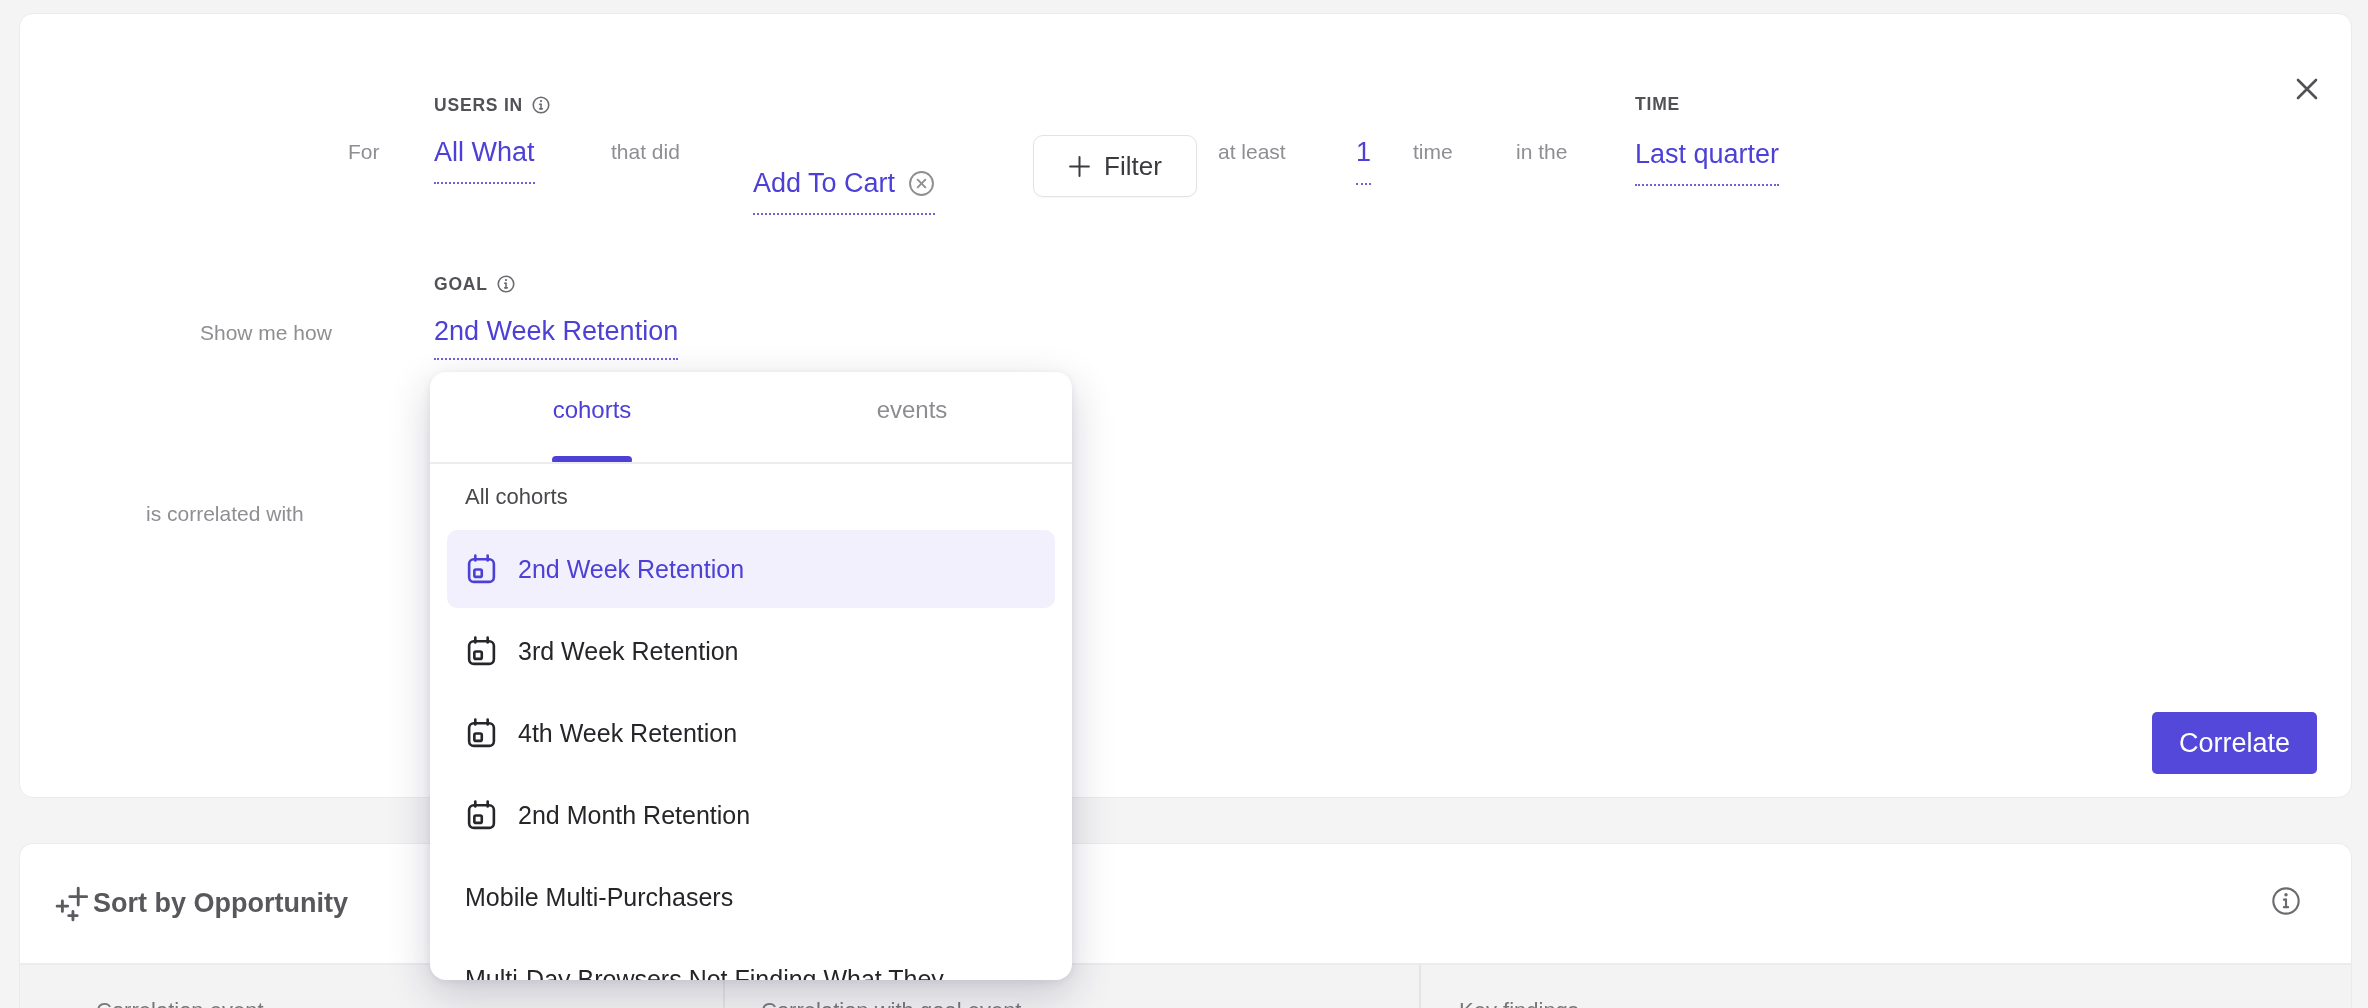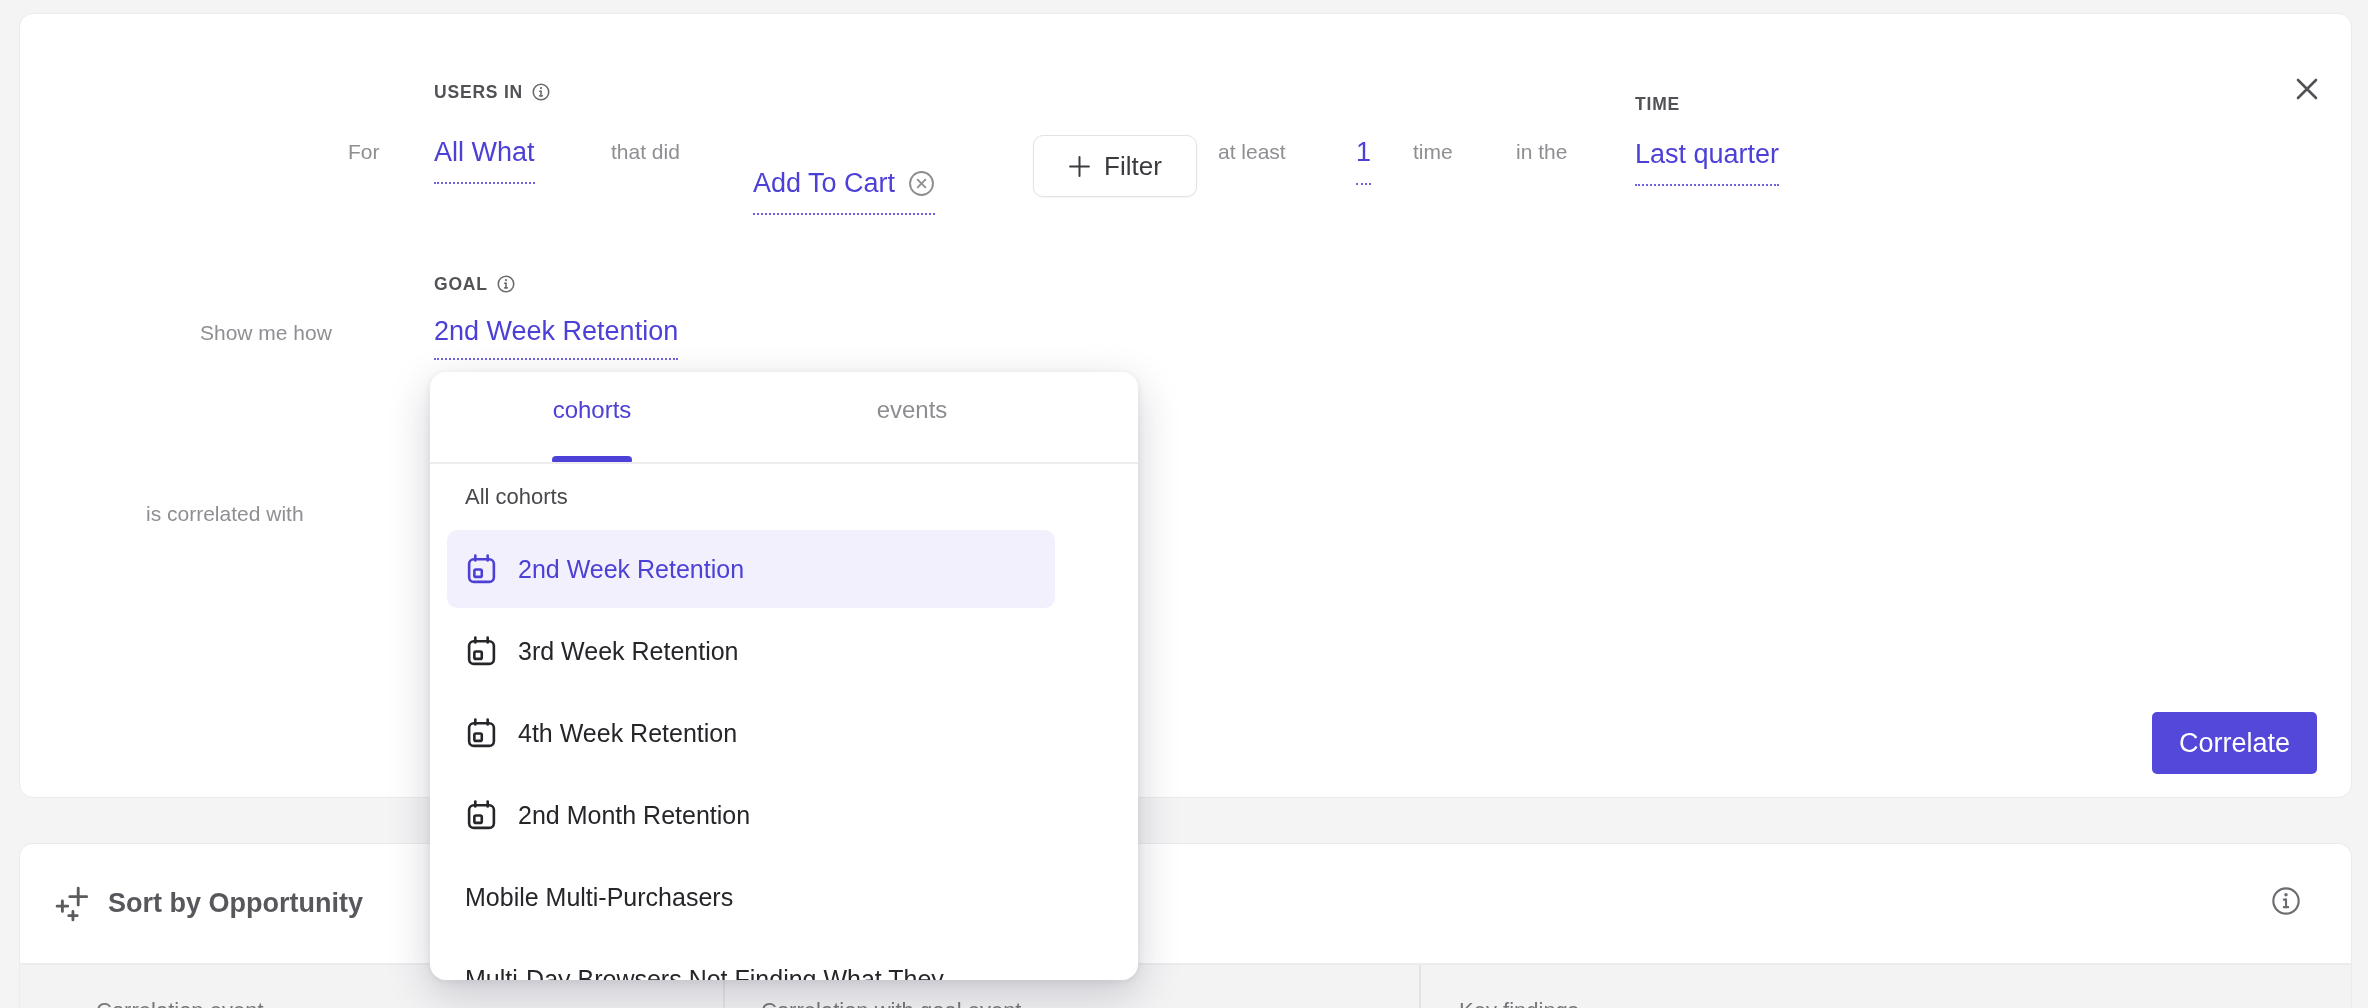--- a/index.html
+++ b/index.html
@@ -37,62 +37,62 @@
   #close-button{position:absolute;left:2272px;top:60px;width:30px;height:30px;cursor:pointer;}
 
   #correlate-button{
     position:absolute;left:2132px;top:698px;width:165px;height:62px;border-radius:5px;
     background:#5448da;color:#ffffff;font-size:27px;display:flex;align-items:center;
     justify-content:center;cursor:pointer;
   }
 
   
   #dropdown{
-    position:absolute;left:430px;top:372px;width:708px;height:608px;
+    position:absolute;left:430px;top:372px;width:642px;height:608px;
     background:#fff;border-radius:16px;overflow:hidden;
     box-shadow:0 14px 44px rgba(28,28,58,0.20), 0 2px 8px rgba(28,28,58,0.08);
   }
   .tab{position:absolute;top:23px;transform:translateX(-50%);font-size:24px;line-height:30px;cursor:pointer;white-space:nowrap;}
   .tab.active{color:#4c40d6;}
   .tab.inactive{color:#8c8c91;}
   #tab-indicator{position:absolute;left:122px;top:84px;width:80px;height:8px;border-radius:4px;background:#4c40d6;}
   #tabs-divider{position:absolute;left:0;top:90px;width:100%;height:2px;background:#ededf0;}
   #section-label{position:absolute;left:35px;top:112px;font-size:22px;line-height:26px;color:#48484d;}
   .dd-item{
     position:absolute;left:17px;width:608px;height:78px;border-radius:10px;
     display:flex;align-items:center;padding-left:18px;box-sizing:border-box;cursor:pointer;
     color:#26262a;font-size:25px;white-space:nowrap;
   }
   .dd-item.selected{background:#f2f0fc;color:#4c40d6;}
   .dd-item .icon{margin-right:20px;}
   .dd-item .icon svg{display:block;}
 
   
-  #sort-row{position:absolute;left:35px;top:40px;display:flex;align-items:center;gap:15px;text-align:right;}
+  #sort-row{position:absolute;left:35px;top:40px;display:flex;align-items:center;text-align:right;}
   #sort-label{font-size:27px;font-weight:bold;color:#57575c;white-space:nowrap;}
   #results-info{position:absolute;left:2250px;top:41px;width:32px;height:32px;cursor:pointer;}
   #results-divider{position:absolute;left:0;top:119px;width:100%;height:2px;background:#ececee;}
   #header-strip{position:absolute;left:0;top:121px;width:100%;height:99px;background:#f3f3f4;}
   .col-header{position:absolute;top:33px;font-size:22px;color:#76767b;white-space:nowrap;}
   .v-divider{position:absolute;top:0;width:2px;height:99px;background:#e4e4e7;}
 </style>
 </head>
 <body>
 
 <div id="top-card" class="card">
 
   <div id="close-button">
     <svg width="30" height="30" viewBox="0 0 30 30">
         <path d="M6 6 L24 24 M24 6 L6 24" stroke="#515156" stroke-width="2.6" stroke-linecap="round" fill="none"></path>
       </svg>
   </div>
 
   <span class="q-text" style="left:328px;top:123px;">For</span>
 
-  <div class="q-label" style="left:414px;top:68px;text-align:right;">
+  <div class="q-label" style="left:414px;top:81px;text-align:right;">
     <span>USERS IN</span>
     <span class="icon">
       <svg width="20" height="20" viewBox="0 0 24 24" fill="none" stroke="#6b6b70" stroke-width="1.9" stroke-linecap="round">
         <circle cx="12" cy="12" r="9.3"></circle>
           <line x1="12" y1="11" x2="12" y2="16.6"></line>
           <line x1="10.4" y1="11" x2="12" y2="11"></line>
           <line x1="10.4" y1="16.6" x2="13.6" y2="16.6"></line>
           <circle cx="12" cy="7.3" r="1.35" fill="#6b6b70" stroke="none"></circle>
       </svg>
     </span>

